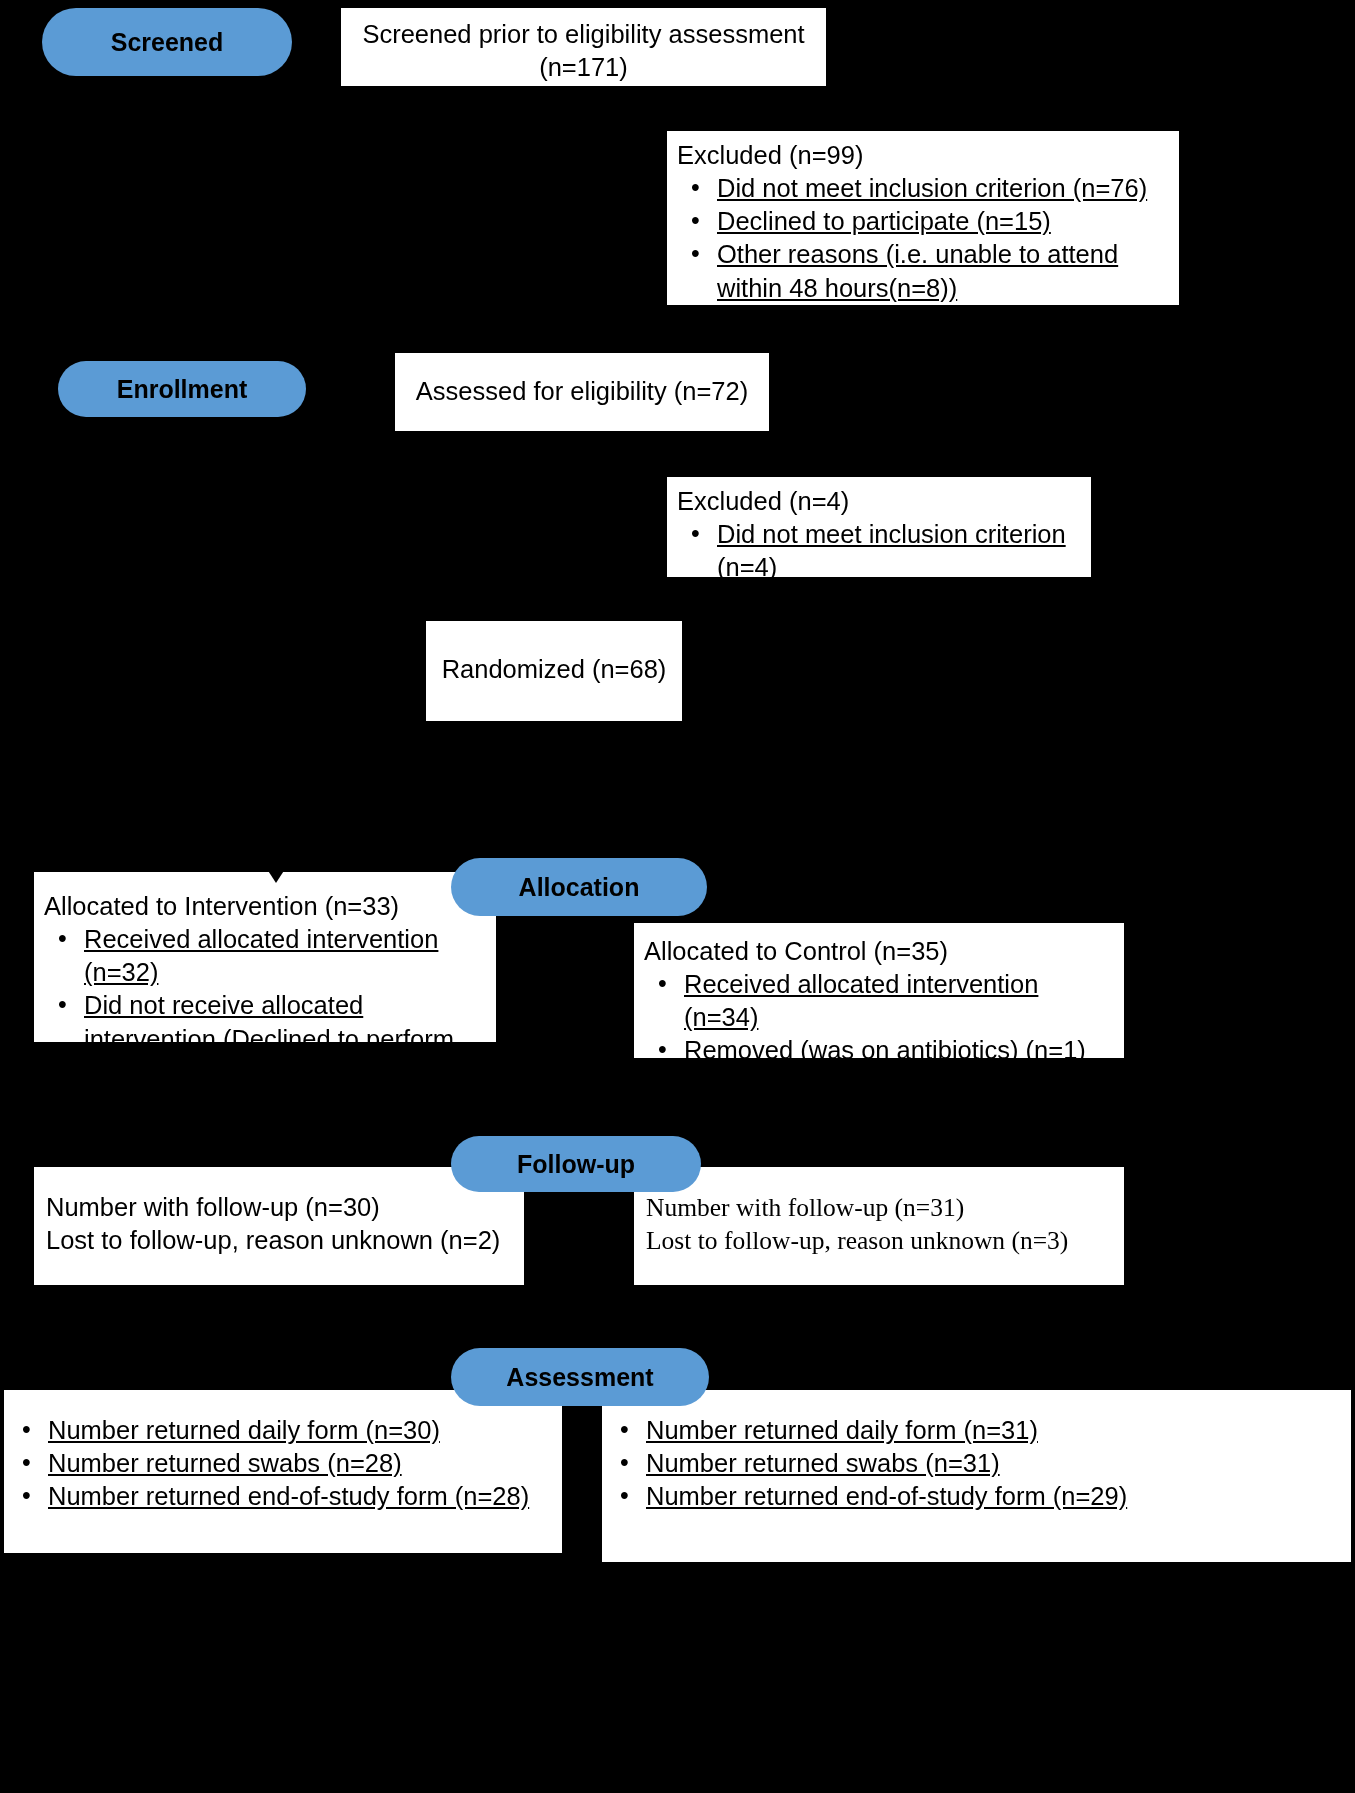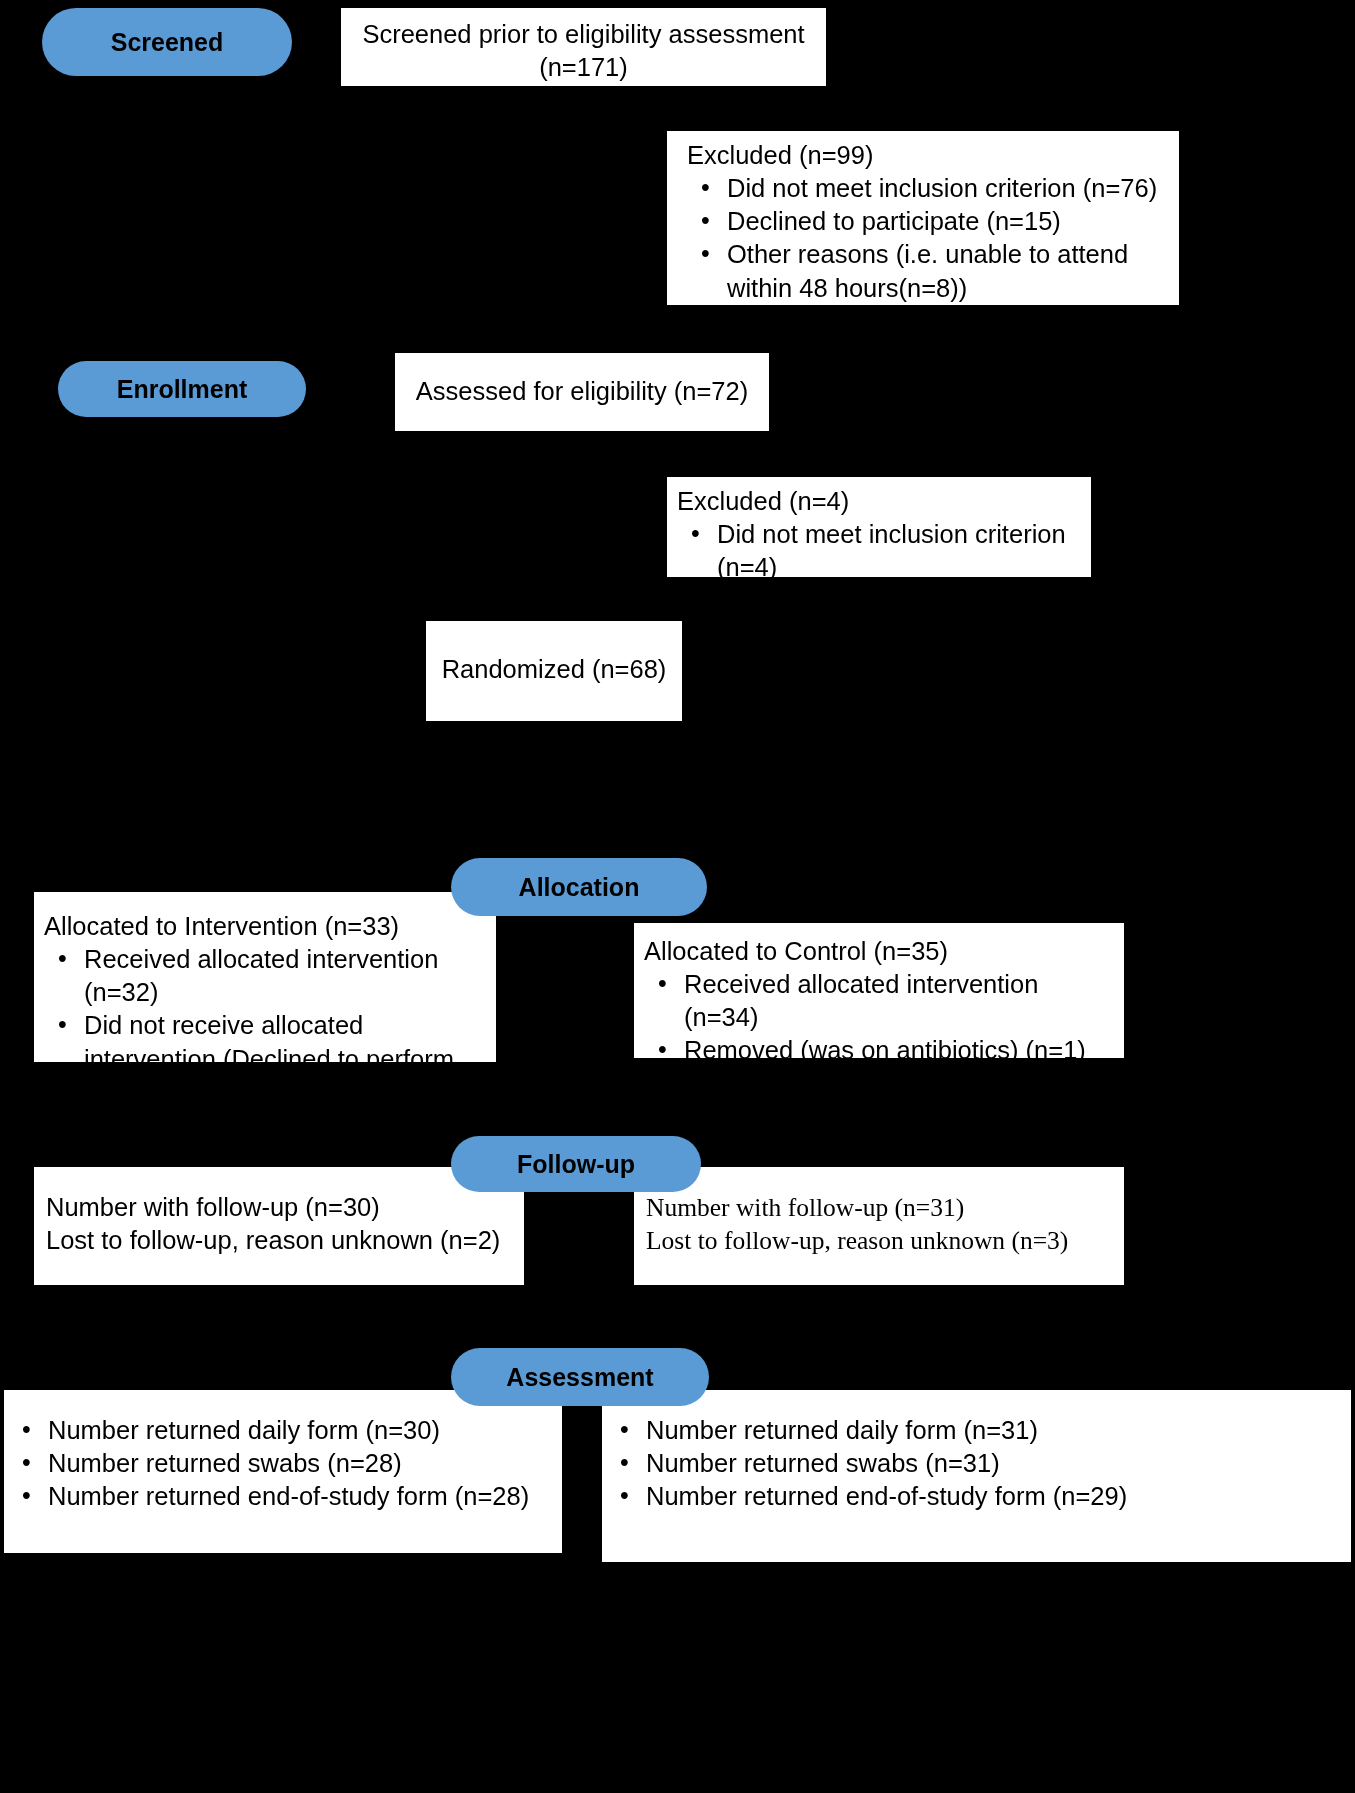--- a/index.html
+++ b/index.html
@@ -7,21 +7,21 @@
   #stage{position:relative;width:1355px;height:1793px;background:#000000;overflow:hidden;}
 
   .box{position:absolute;box-sizing:border-box;background:#fff;border:4px solid #000;}
   .box .txt{font-size:25.5px;line-height:1.30;color:#000;}
   .ctr{text-align:center;}
 
   .pill{position:absolute;box-sizing:border-box;background:#5b9bd5;border-radius:999px;
         display:flex;align-items:center;justify-content:center;font-weight:bold;
         font-size:25px;color:#000;z-index:6;}
 
-  ul.bl{list-style:none;margin:0;padding:0;}
+  ul.bl{list-style:none;margin:0;padding:0;text-decoration:underline;}
   ul.bl > li{position:relative;padding-left:40px;margin:0;}
   ul.bl > li::before{content:"\2022";position:absolute;left:14px;top:-1px;font-size:25px;}
 
   .ln{position:absolute;background:#000;z-index:1;}
   .vln{width:5px;}
   .hln{height:5px;}
   .arrow-d{position:absolute;width:0;height:0;border-left:11px solid transparent;
            border-right:11px solid transparent;border-top:17px solid #000;z-index:2;}
   .arrow-r{position:absolute;width:0;height:0;border-top:11px solid transparent;
            border-bottom:11px solid transparent;border-left:17px solid #000;z-index:2;}
@@ -42,21 +42,21 @@
     </div>
   </div>
 
   <div class="ln vln" style="left:578px;top:90px;height:245px;"></div>
   <div class="arrow-d" style="left:569px;top:332px;"></div>
 
   <div class="ln hln" style="left:578px;top:215px;width:85px;"></div>
   <div class="arrow-r" style="left:648px;top:209px;"></div>
 
   <div class="box" style="left:663px;top:127px;width:520px;height:182px;">
-    <div class="txt" style="padding:8px 8px 0 20px;">
+    <div class="txt" style="padding:8px 8px 0 10px;">
       <div>Excluded (n=99)</div>
       <ul class="bl">
         <li><span>Did not meet inclusion criterion (n=76)</span></li>
         <li><span>Declined to participate (n=15)</span></li>
         <li><span>Other reasons (i.e. unable to attend within 48 hours(n=8))</span></li>
       </ul>
     </div>
   </div>
 
   <div class="pill" style="left:58px;top:361px;width:248px;height:56px;">
@@ -96,21 +96,21 @@
   <div class="ln vln" style="left:274px;top:806px;height:62px;"></div>
   <div class="arrow-d" style="left:265px;top:866px;"></div>
 
   <div class="ln vln" style="left:877px;top:806px;height:62px;"></div>
   <div class="arrow-d" style="left:868px;top:866px;"></div>
 
   <div class="pill" style="left:451px;top:858px;width:256px;height:58px;">
     <span>Allocation</span>
   </div>
 
-  <div class="box" style="left:30px;top:888px;width:470px;height:178px;">
+  <div class="box" style="left:30px;top:868px;width:470px;height:178px;">
     <div class="txt" style="padding:18px 8px 0 10px;">
       <div>Allocated to Intervention  (n=33)</div>
       <ul class="bl">
         <li><span>Received allocated intervention (n=32)</span></li>
         <li><span>Did not receive allocated intervention (Declined to perform HSNIG) (n=1)</span></li>
       </ul>
     </div>
   </div>
 
   <div class="box" style="left:630px;top:919px;width:498px;height:143px;">

